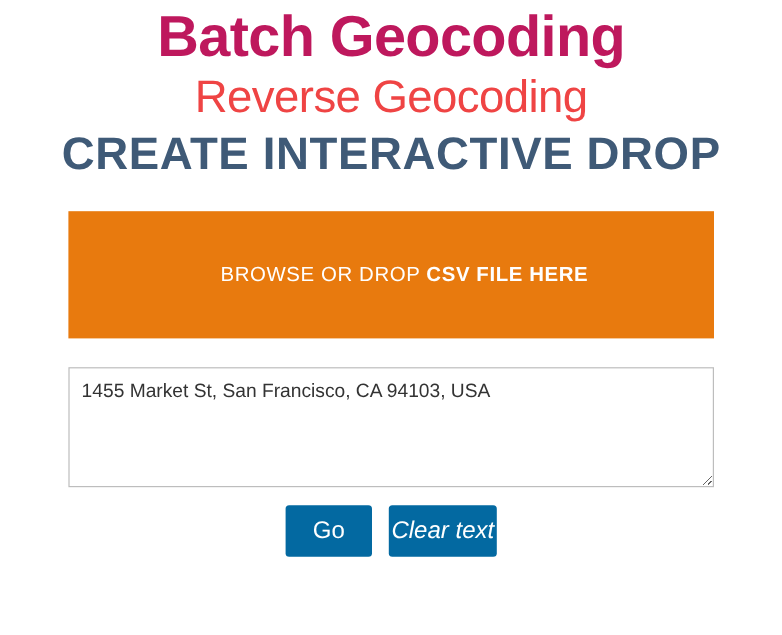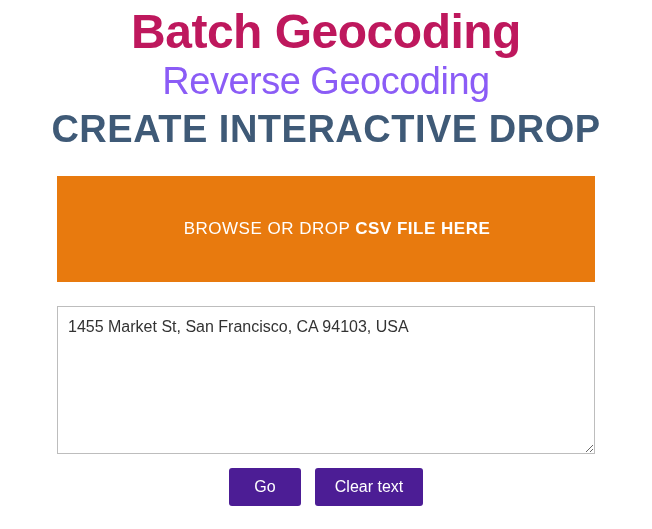--- a/index.html
+++ b/index.html
@@ -29,21 +29,21 @@
       color: #be185d;
       letter-spacing: -0.5px;
       line-height: 1.1;
       margin-bottom: 2px;
     }
     .title-sub {
       font-family: "Arial Narrow", "Helvetica Neue Condensed", Arial, sans-serif;
       font-stretch: condensed;
       font-size: 38px;
       font-weight: 400;
-      color: #8b5cf6;
+      color: #ef4444;
       letter-spacing: -0.5px;
       line-height: 1.1;
       margin-bottom: 6px;
     }
     .title-maps {
       font-family: "Arial Narrow", "Helvetica Neue Condensed", Arial, sans-serif;
       font-stretch: condensed;
       font-size: 38px;
       font-weight: 700;
       color: #3f5a77;
@@ -70,51 +70,52 @@
     }
     .dropzone-text strong {
       font-weight: 700;
     }
     .textarea-wrap {
       width: 538px;
       margin-bottom: 10px;
     }
     .address-input {
       width: 538px;
-      height: 148px;
+      height: 100px;
       border: 1px solid #bdbdbd;
       padding: 9px 10px;
       font-family: -apple-system, BlinkMacSystemFont, "Segoe UI", Arial, sans-serif;
       font-size: 16px;
       color: #333333;
       resize: both;
       outline: none;
       line-height: 1.4;
     }
     .button-row {
       display: flex;
       gap: 14px;
       justify-content: center;
     }
     .btn {
-      background: #4c1d95;
+      background: #0369a1;
       color: #ffffff;
       border: none;
       border-radius: 3px;
-      font-size: 16px;
+      font-size: 20px;
       font-weight: 400;
       cursor: pointer;
       padding: 10px 0;
       text-align: center;
     }
     .btn-go {
       width: 72px;
     }
     .btn-clear {
-      width: 108px;
+      width: 90px;
+      font-style: italic;
     }
   </style>
 </head>
 <body>
 
 <div class="container">
   <h1 class="title-main">Batch Geocoding</h1>
   <h2 class="title-sub">Reverse Geocoding</h2>
   <h2 class="title-maps">CREATE INTERACTIVE DROP</h2>
 

